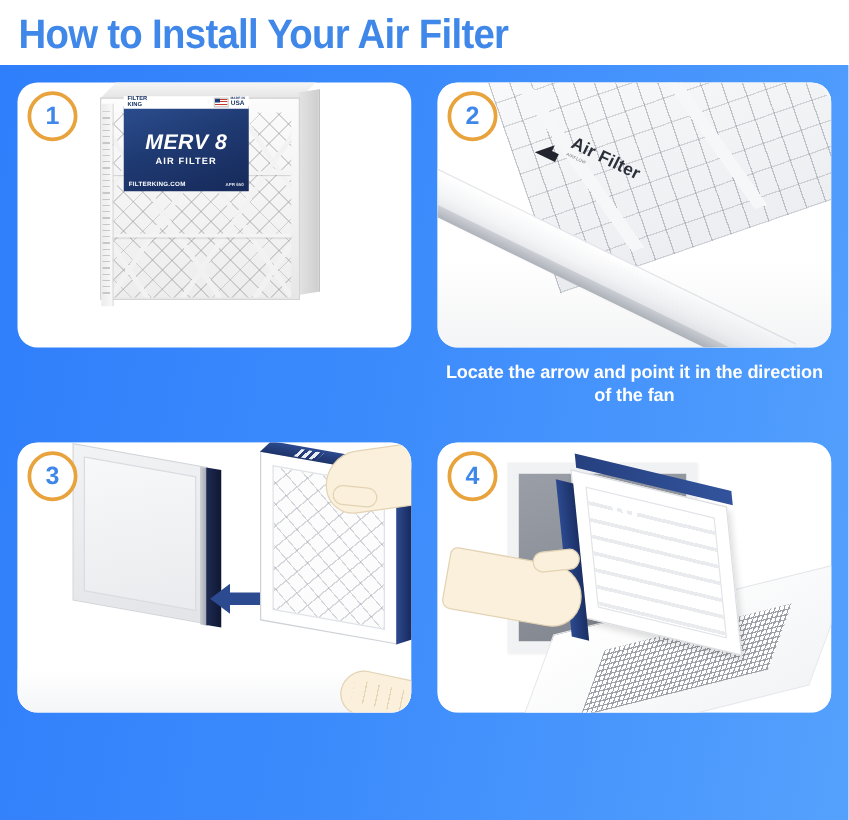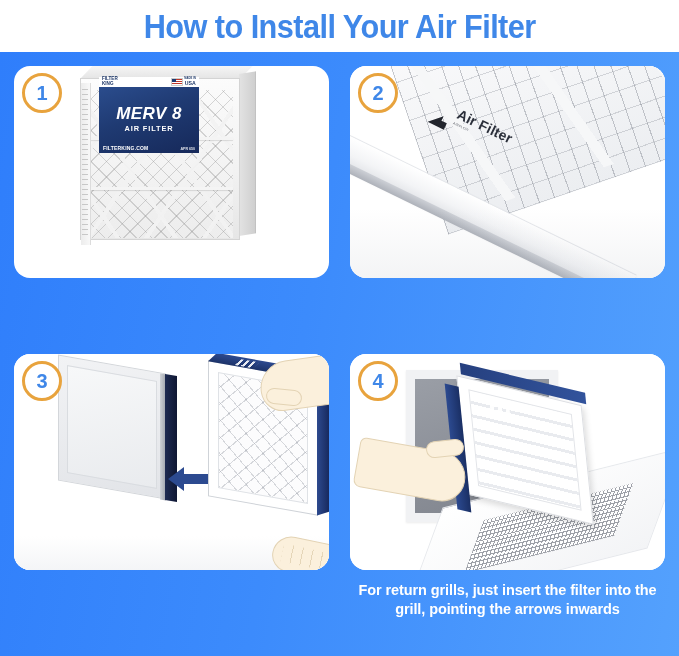--- a/index.html
+++ b/index.html
@@ -17,21 +17,20 @@
   }
   
   .header {
     position: absolute;
     left: 0; top: 0;
     width: 679px;
     height: 52px;
     background: #ffffff;
     display: flex;
     align-items: center;
-    justify-content: center;
   }
   .header-title {
     font-size: 33px;
     font-weight: bold;
     color: #3f87e8;
     letter-spacing: -0.6px;
     transform: scaleX(0.93);
     white-space: nowrap;
     line-height: 1;
   }
@@ -469,20 +468,21 @@
             </svg>
           </div>
           <div class="p2-airfilter">
             <span>Air Filter</span>
             <small>AIRFLOW</small>
           </div>
           <div class="p2-shadow"></div>
         </div>
         <div class="badge">2</div>
       </div>
+      <div class="caption">Locate the arrow and point it in the direction of the fan</div>
     </div>
 
     <div class="step step-3">
       <div class="panel">
         <div class="p3">
           <div class="p3-ground"></div>
           <div class="p3-unit">
             <div class="p3-unit-in"></div>
           </div>
           <div class="p3-unit-edge"></div>
@@ -523,17 +523,16 @@
             <div class="p4-louvers"></div>
           </div>
           <div class="p4-hinge"></div>
           <div class="p4-hinge-top"></div>
           <div class="p4-hinge-tab"></div>
           <div class="p4-hand"></div>
           <div class="p4-finger"></div>
         </div>
         <div class="badge">4</div>
       </div>
-      <div class="caption">For return grills, just insert the filter into the grill, pointing the arrows inwards</div>
     </div>
 
   </div>
 </div>
 
 </body></html>

